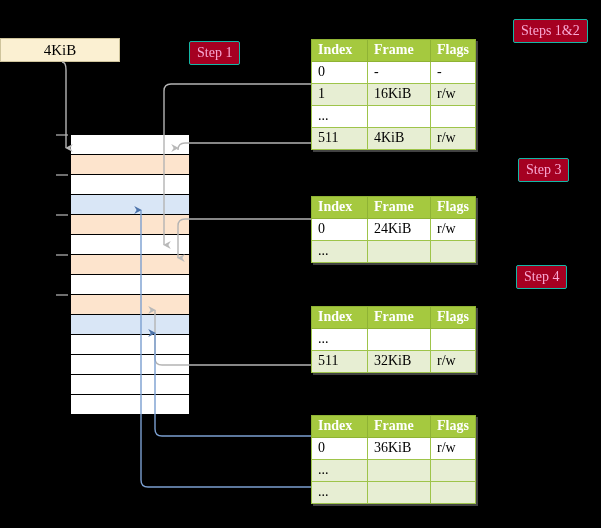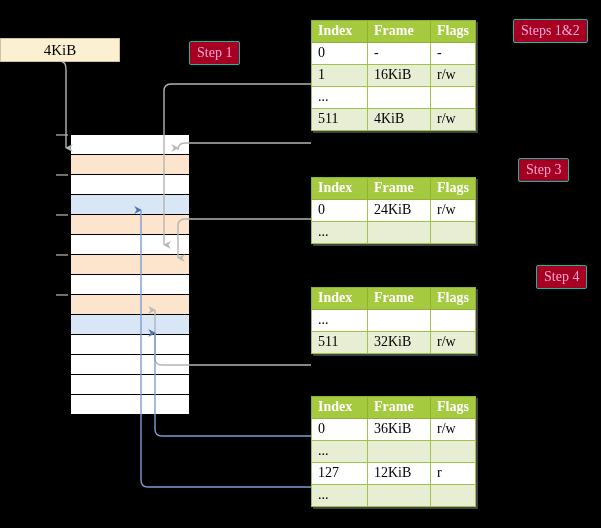--- a/index.html
+++ b/index.html
@@ -41,21 +41,21 @@
     line-height: 19px;
     padding: 1px 7px 2px 7px;
     border: 1px solid #14b8a6;
     border-radius: 2px;
     white-space: nowrap;
     box-sizing: border-box;
   }
   #badge-step0   { left: 189px; top: 41px; }
   #badge-steps12 { left: 513px; top: 19px; }
   #badge-step3   { left: 518px; top: 158px; }
-  #badge-step4   { left: 536px; top: 265px; }
+  #badge-step4   { left: 516px; top: 265px; }
 
   
   #memory {
     position: absolute;
     left: 70px;
     top: 134px;
     width: 120px;
     height: 280px;
   }
   .mem-row {
@@ -78,20 +78,21 @@
     left: -14px;
   }
 
   
   .ptable {
     position: absolute;
     border-collapse: collapse;
     background: #ffffff;
     font-size: 14px;
     box-shadow: 2px 2px 0 rgba(120,120,120,0.55);
+    margin-top: 19px;
   }
   .ptable td, .ptable th {
     border: 1px solid #9ec44a;
     padding: 2px 6px 3px 6px;
     text-align: left;
     font-weight: normal;
     color: #000000;
     height: 19px;
     box-sizing: border-box;
   }
@@ -274,25 +275,20 @@
         <tr>
           <td class="col-index">0</td>
           <td class="col-frame">36KiB</td>
           <td class="col-flags">r/w</td>
         </tr>
         <tr class="alt">
           <td class="col-index">...</td>
           <td class="col-frame"></td>
           <td class="col-flags"></td>
         </tr>
-        <tr>
-          <td class="col-index">127</td>
-          <td class="col-frame">12KiB</td>
-          <td class="col-flags">r</td>
-        </tr>
         <tr class="alt">
           <td class="col-index">...</td>
           <td class="col-frame"></td>
           <td class="col-flags"></td>
         </tr>
       </tbody>
     </table>
   </div>
 
 </body></html>

